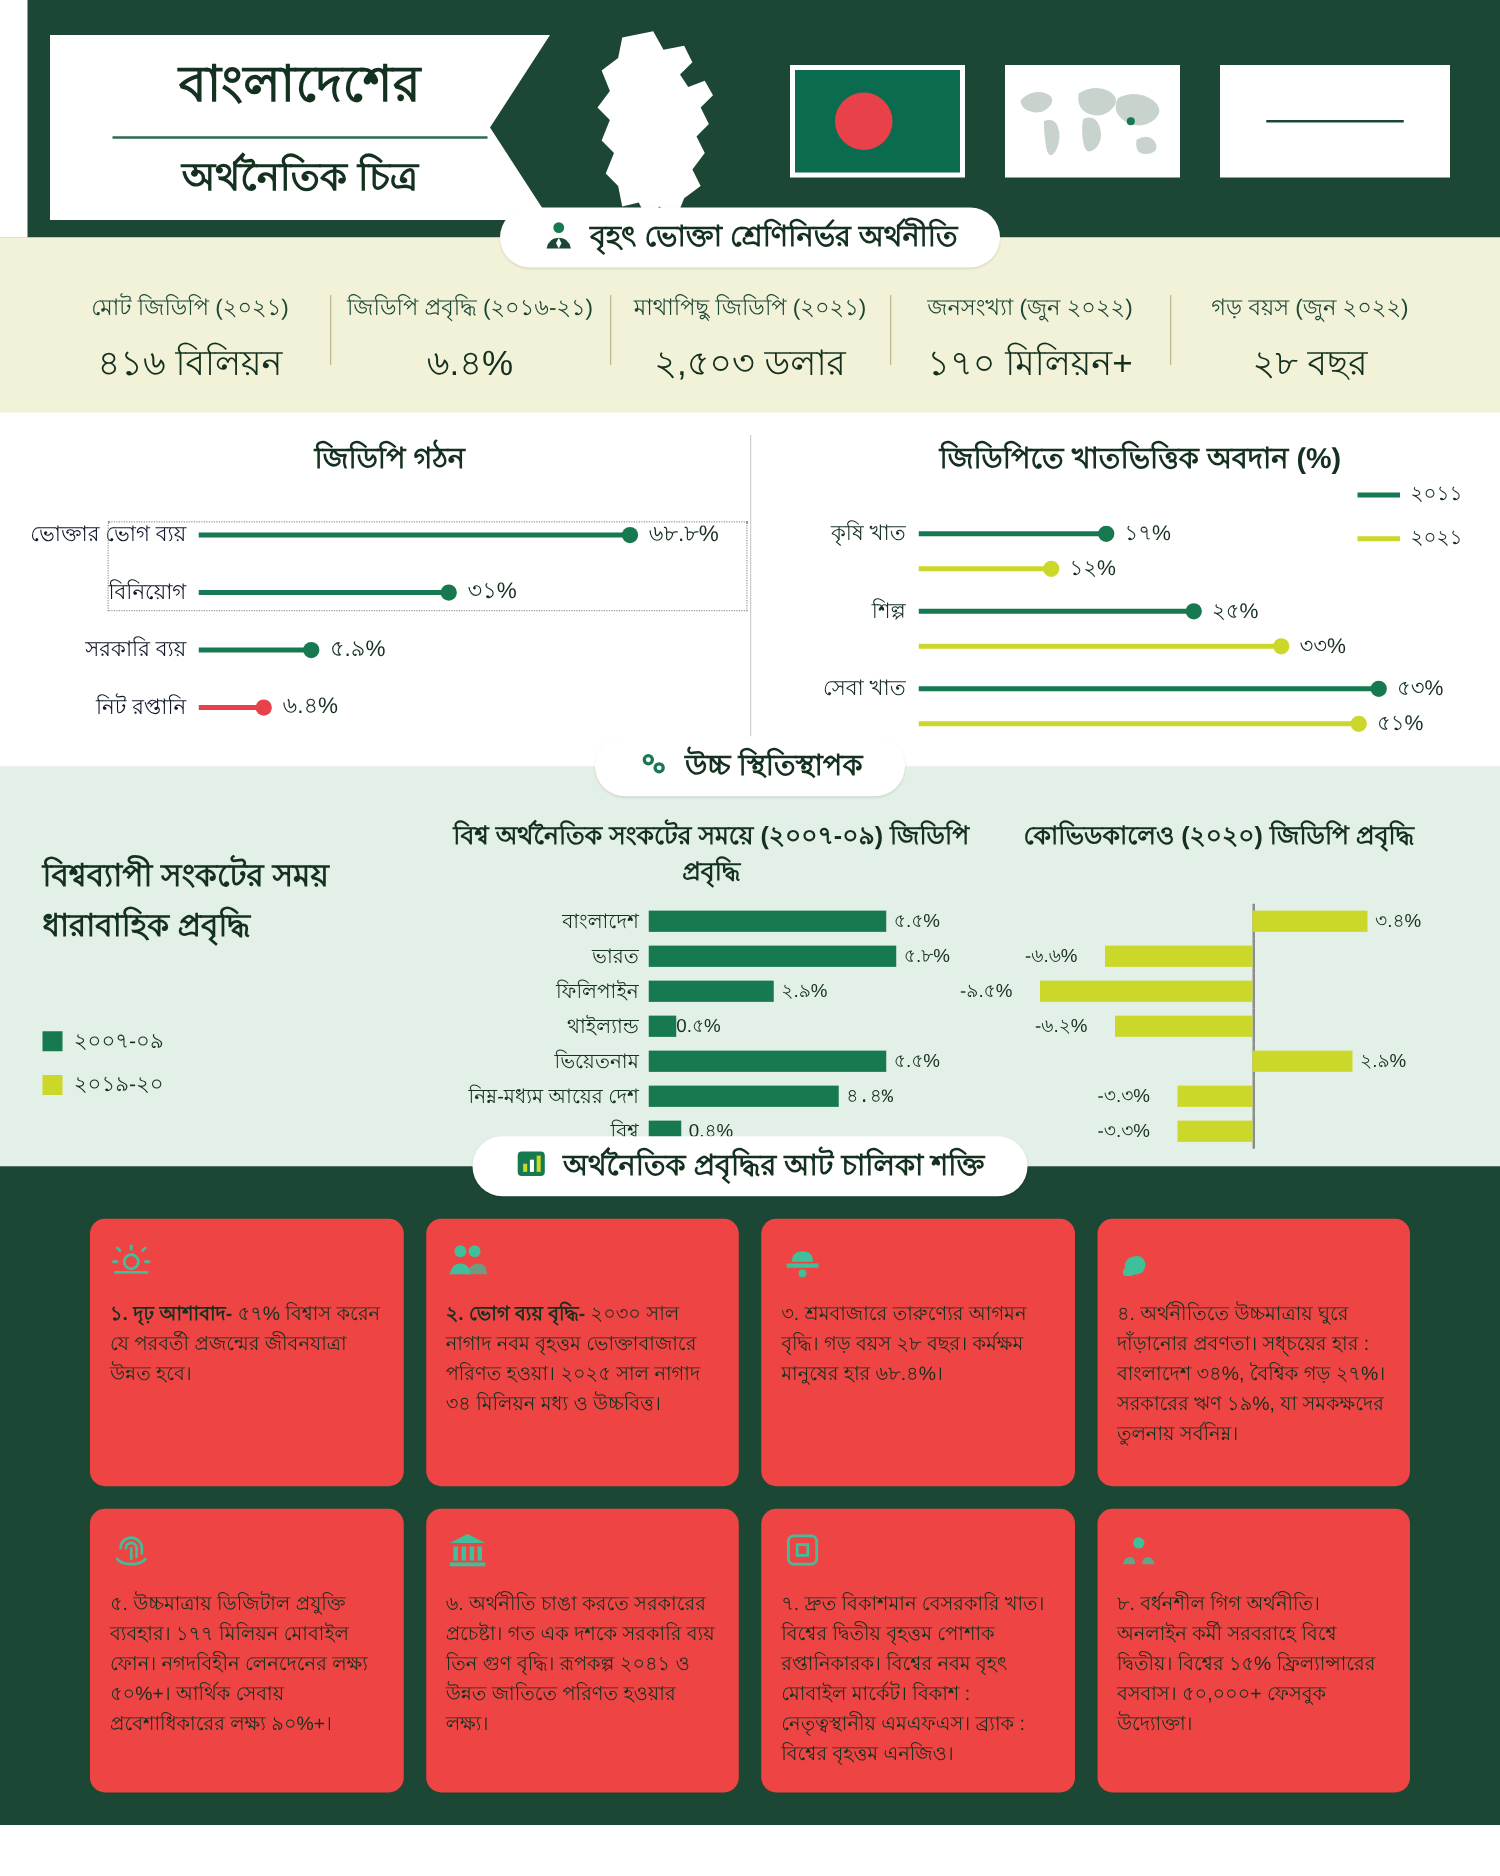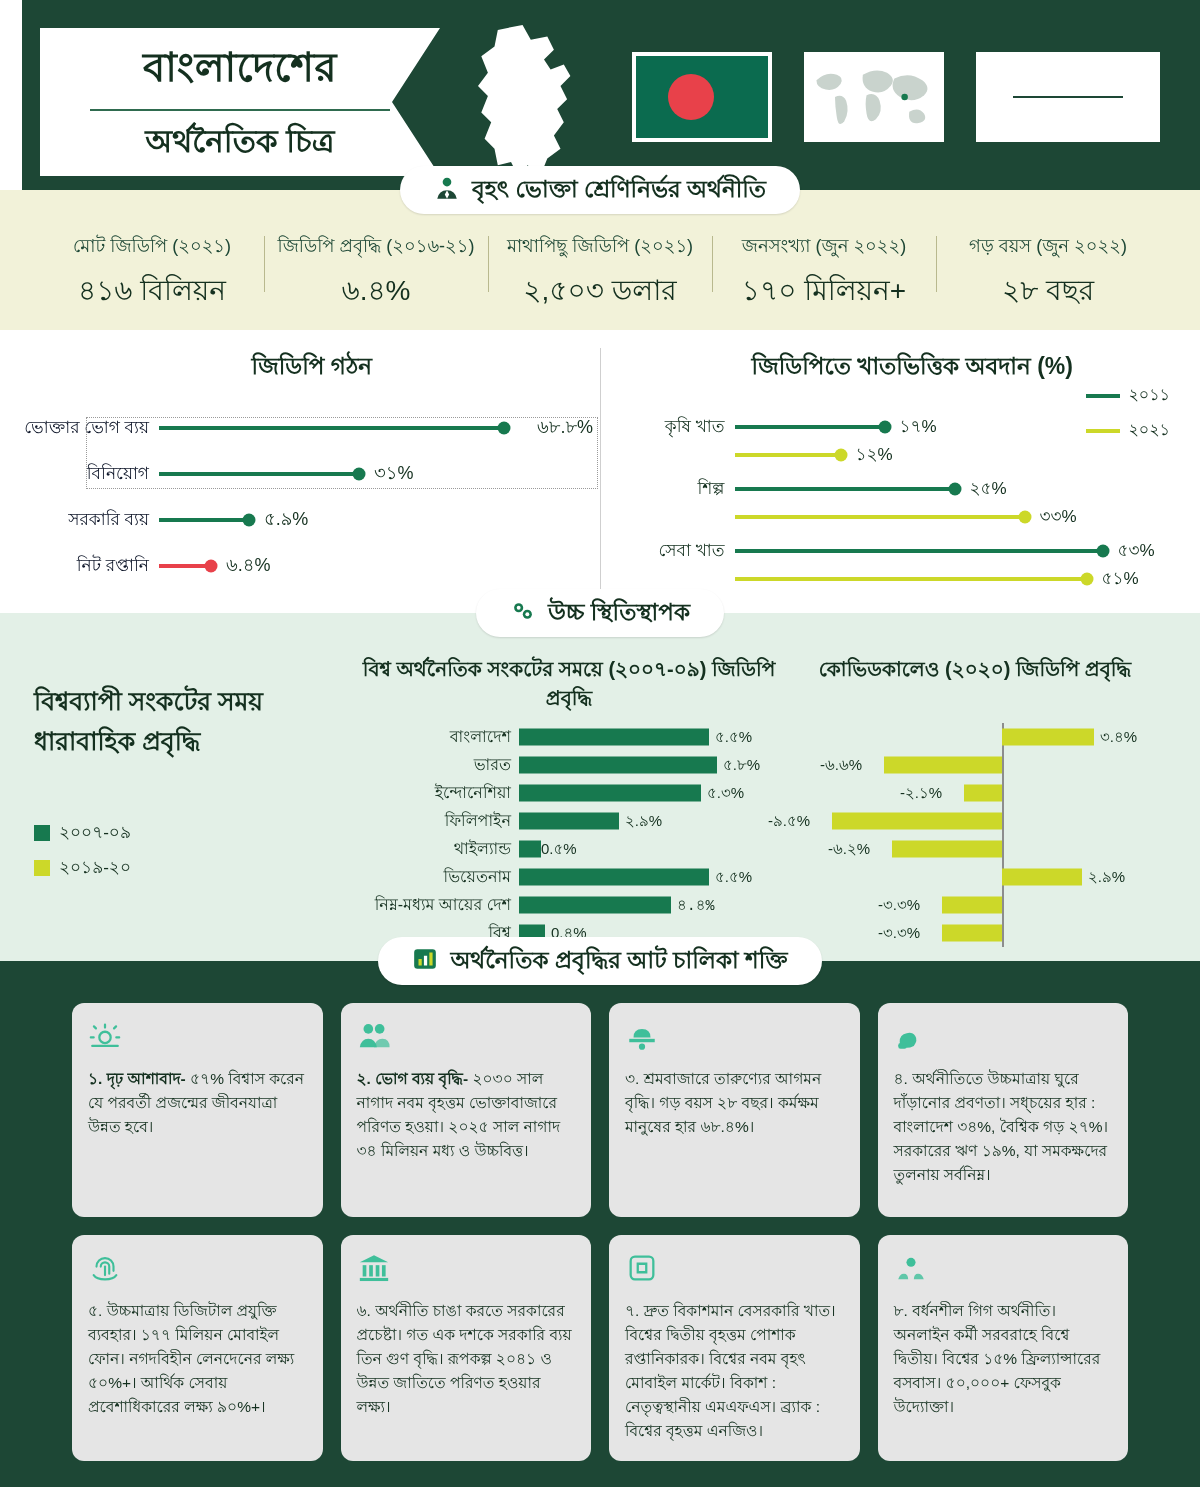--- a/index.html
+++ b/index.html
@@ -112,21 +112,21 @@
   .bar-left-val { position:absolute; top:50%; transform:translateY(-50%); font-size:15px; color:#14301f; }
   .bar-right-area { flex:1; position:relative; height:100%; }
   .axis-zero { position:absolute; top:0; bottom:0; width:2px; background:#8d8d8d; }
   .bar-right { position:absolute; top:50%; transform:translateY(-50%); height:17px; background:#ccd829; }
   .bar-right-val { position:absolute; top:50%; transform:translateY(-50%); font-size:15px; color:#14301f; }
 
   
   .band-dark { background:#1d4735; padding:0 0 26px 0; }
   .cards { display:grid; grid-template-columns:repeat(4,1fr); gap:18px; padding:0 72px; }
   .card {
-    background:#e5e5e5; border-radius:12px; padding:16px 16px 18px 16px; min-height:214px;
+    background:#ef4444; border-radius:12px; padding:16px 16px 18px 16px; min-height:214px;
   }
   .card-icon { margin-bottom:10px; }
   .card-text { font-size:15.5px; line-height:1.55; color:#14301f; }
   .card-text b { font-weight:bold; }
 </style>
 </head>
 <body>
 
 <div class="header">
   <div class="header-left-white"></div>
@@ -211,21 +211,21 @@
   <div class="chart-col left">
     <div class="chart-title">জিডিপি গঠন</div>
     <div style="position:relative;">
       <div class="dotted-box"></div>
 
       <div class="lolli">
         <div class="lolli-label">ভোক্তার ভোগ ব্যয়</div>
         <div class="lolli-track">
           <div class="lolli-bar" style="width:345px;"></div>
           <div class="lolli-dot" style="left:345px;"></div>
-          <div class="lolli-val" style="left:378px;">৬৮.৮%</div>
+          <div class="lolli-val" style="left:360px;">৬৮.৮%</div>
         </div>
       </div>
 
       <div class="lolli">
         <div class="lolli-label">বিনিয়োগ</div>
         <div class="lolli-track">
           <div class="lolli-bar" style="width:200px;"></div>
           <div class="lolli-dot" style="left:200px;"></div>
           <div class="lolli-val" style="left:215px;">৩১%</div>
         </div>
@@ -384,32 +384,20 @@
               <div class="bar-left" style="width:198px;"></div>
               <div class="bar-left-val" style="left:204px;">৫.৮%</div>
             </div>
           <div class="bar-right-area">
             <div class="axis-zero" style="left:218px;"></div>
             <div class="bar-right" style="left:100px;width:118px;"></div>
             <div class="bar-right-val" style="left:36px;">-৬.৬%</div>
           </div>
         </div>
 
-        <div class="country-row">
-          <div class="country-name">ইন্দোনেশিয়া</div>
-          <div class="bar-left-area">
-              <div class="bar-left" style="width:182px;"></div>
-              <div class="bar-left-val" style="left:188px;">৫.৩%</div>
-            </div>
-          <div class="bar-right-area">
-            <div class="axis-zero" style="left:218px;"></div>
-            <div class="bar-right" style="left:180px;width:38px;"></div>
-            <div class="bar-right-val" style="left:116px;">-২.১%</div>
-          </div>
-        </div>
 
         <div class="country-row">
           <div class="country-name">ফিলিপাইন</div>
           <div class="bar-left-area">
               <div class="bar-left" style="width:100px;"></div>
               <div class="bar-left-val" style="left:106px;">২.৯%</div>
             </div>
           <div class="bar-right-area">
             <div class="axis-zero" style="left:218px;"></div>
             <div class="bar-right" style="left:48px;width:170px;"></div>

